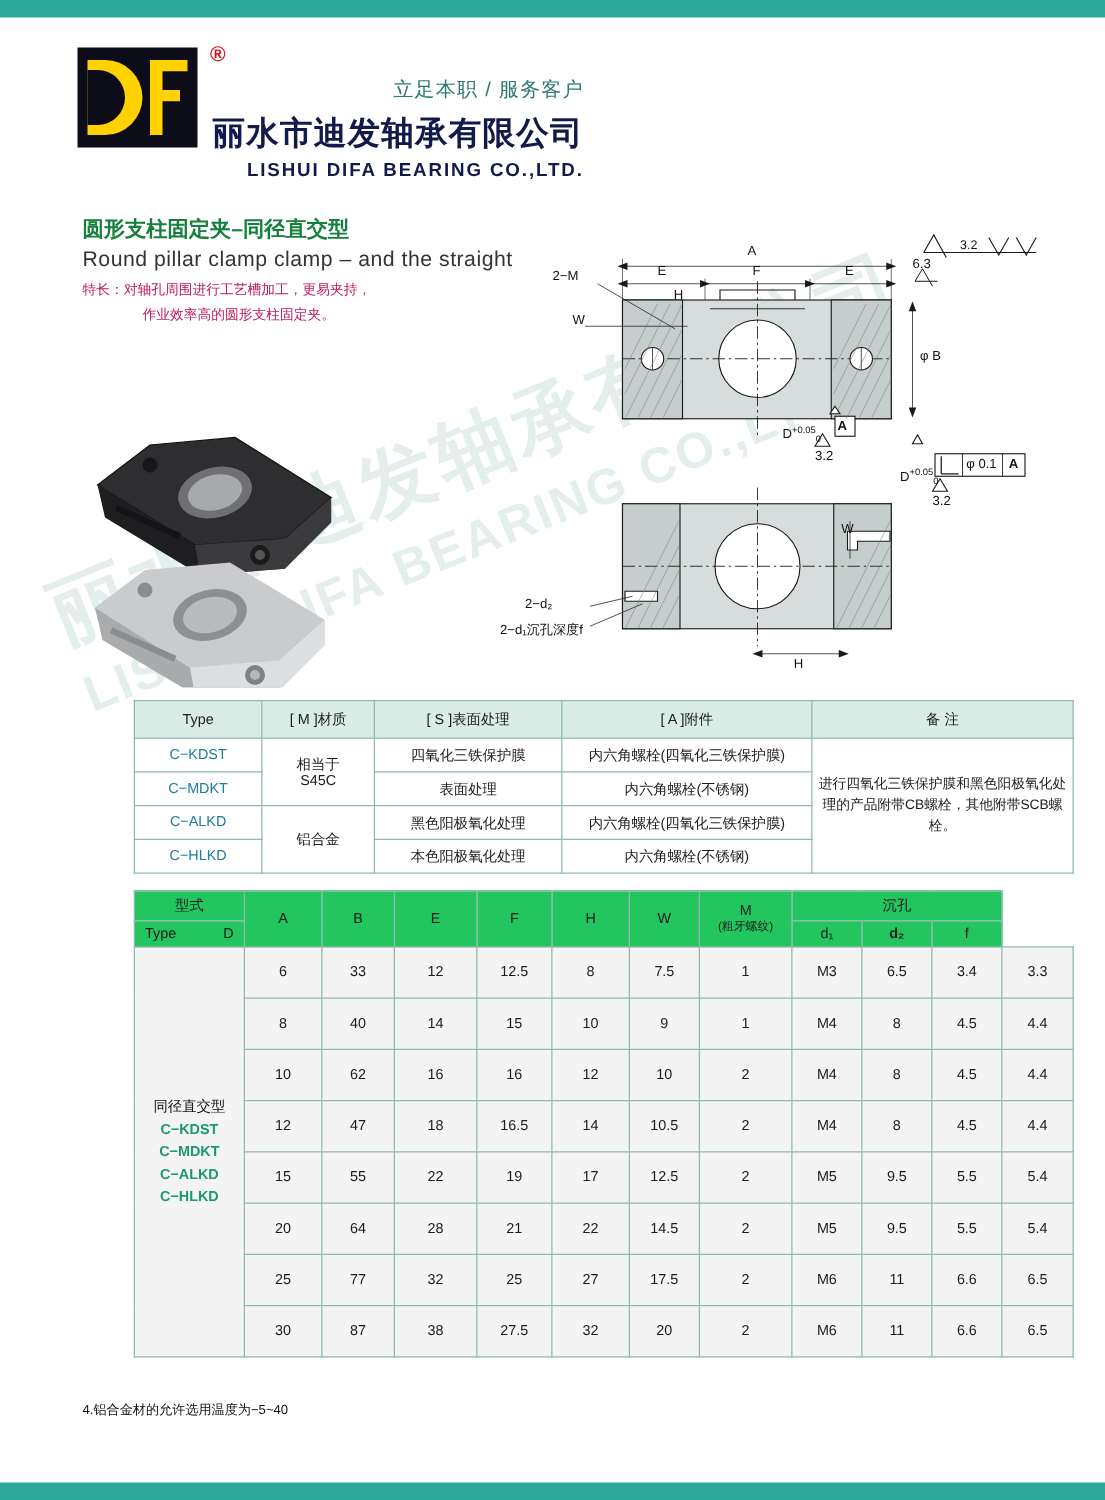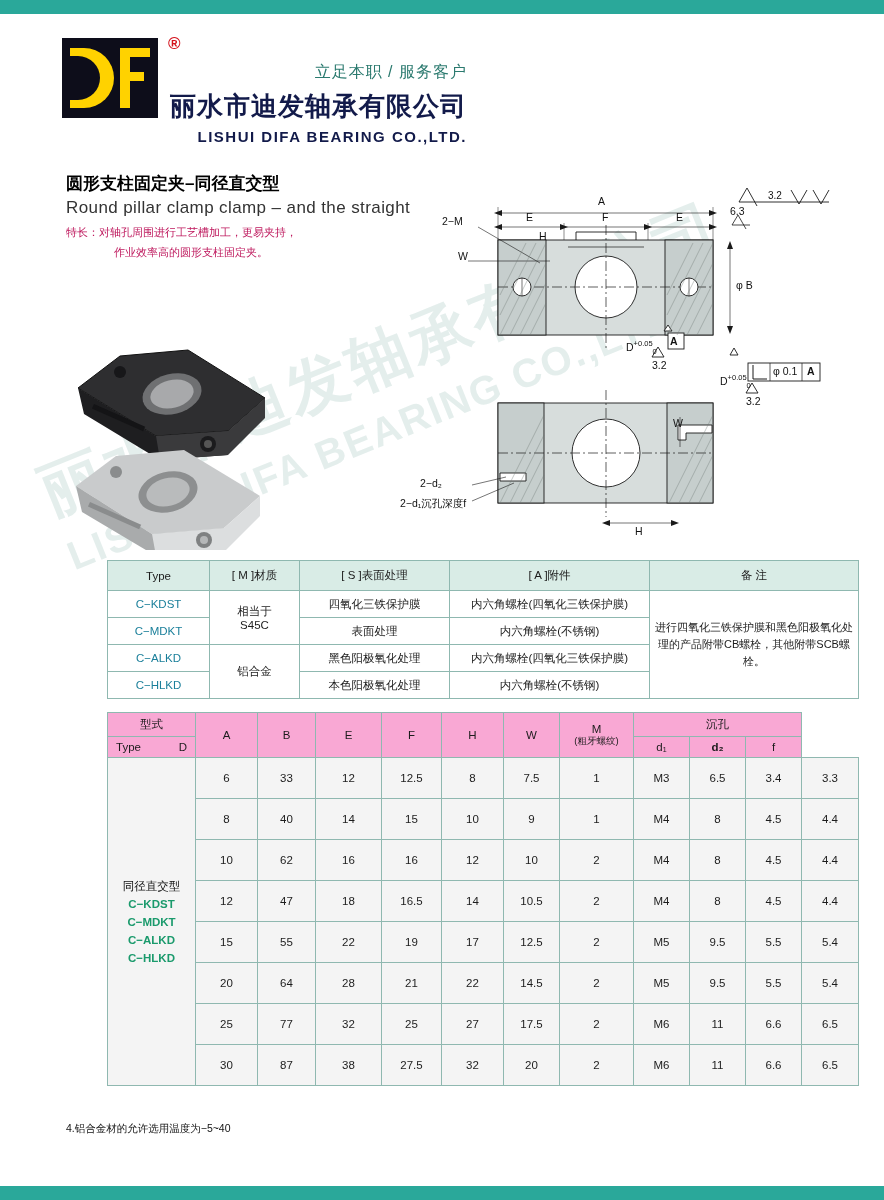--- a/index.html
+++ b/index.html
@@ -51,21 +51,21 @@
   .logo-mark .f-stem { position:absolute; left:58px; top:10px; width:10px; height:60px; background:#ffd200; }
 
   .logo-text { position:absolute; left:170px; top:38px;text-align:right; }
   .reg-mark { position:absolute; left:168px; top:34px; font-size:17px; color:#d4121c; font-weight:bold; }
   .slogan { margin-top:24px; font-size:16px; color:#2b7a6f; letter-spacing:1px; }
   .cn-name { font-size:26px; font-weight:bold; color:#121a4a; letter-spacing:1px; margin-top:6px; }
   .en-name { font-size:15px; font-weight:bold; color:#121a4a; letter-spacing:1.5px; margin-top:4px; }
 
   
   .sec-title { position:absolute; left:66px; top:172px; }
-  .sec-title .cn { font-size:17px; font-weight:bold; color:#000000; }
+  .sec-title .cn { font-size:17px; font-weight:bold; color:#15803d; }
   .sec-title .en { font-size:17px; color:#333; margin-top:3px; letter-spacing:0.4px; }
   .feature { position:absolute; left:66px; top:222px; font-size:11px; color:#be185d; line-height:20px; }
   .feature .ind { display:block; padding-left:48px; }
 
   
   .photos { position:absolute; left:60px; top:290px; width:250px; height:260px; }
 
   
   .drawing { position:absolute; left:430px; top:185px; width:430px; height:370px; }
   .draw-label { position:absolute; font-size:10.5px; color:#111; white-space:nowrap; }
@@ -89,21 +89,21 @@
 
   .tbl2 {
     position:absolute; left:66px; top:712px; width:752px;
     font-size:11.5px;
   }
   .tbl2 th, .tbl2 td {
     border:1px solid #8fb8b0;
     text-align:center; vertical-align:middle;
     padding:4px 2px; color:#1c1c1c;
   }
-  .tbl2 thead th { background:#f9a8d4; font-weight:normal; }
+  .tbl2 thead th { background:#22c55e; font-weight:normal; }
   .tbl2 tbody td { background:#f4f4f4; height:41px; }
   .tbl2 td.first-col { background:#f4f4f4; font-size:11.5px; line-height:18px; }
   .tbl2 td.first-col .cn { color:#111; }
   .tbl2 td.first-col .code { color:#1a9a6c; font-weight:bold; display:block; }
   .tbl2 .sub-m { font-size:9.5px; }
 
   .footnotes {
     position:absolute; left:66px; top:1120px; width:780px;
     font-size:10.5px; color:#111; line-height:17px;
   }

